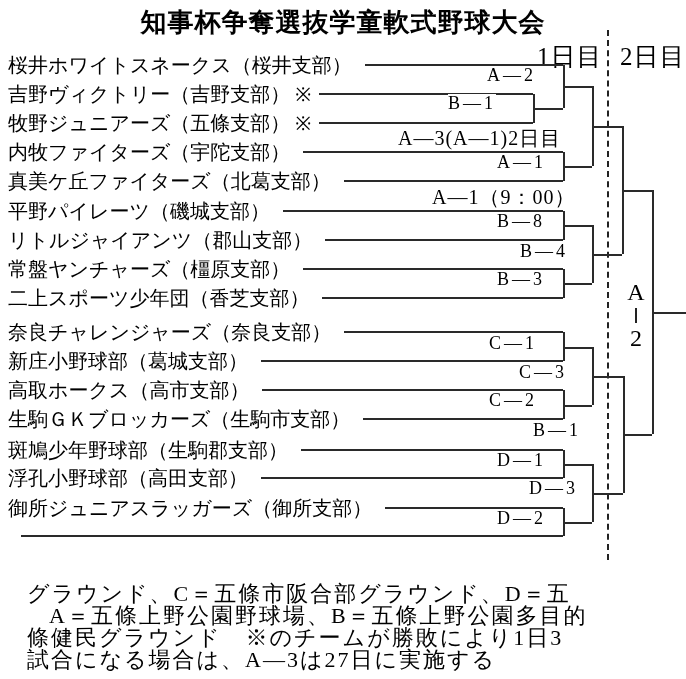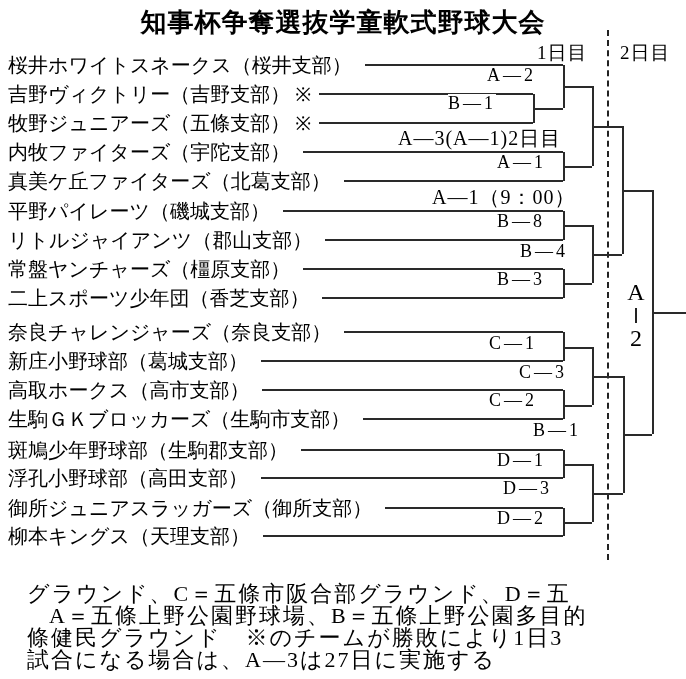--- a/index.html
+++ b/index.html
@@ -12,21 +12,21 @@
     overflow:hidden;
   }
   .title{
     position:absolute;left:0;right:0;top:5px;
     text-align:center;
     font-family:"Liberation Sans","DejaVu Sans",sans-serif;
     font-weight:bold;font-size:26px;letter-spacing:1px;
   }
   .day-header{
     position:absolute;top:40px;
-    font-size:19px;letter-spacing:1px;
+    font-size:25px;letter-spacing:1px;
   }
   .day1{left:537px;}
   .day2{left:620px;}
   .dashed-sep{
     position:absolute;left:607px;top:30px;height:530px;width:0;
     border-left:2px dashed #222;
   }
   
   .team-row{
     position:absolute;left:8px;height:24px;
@@ -147,21 +147,20 @@
       <span>浮孔小野球部（高田支部）</span>
       <span class="mark"></span>
       <span class="tail"></span>
     </div>
   <div class="team-row" style="top:496px;width:555px">
       <span>御所ジュニアスラッガーズ（御所支部）</span>
       <span class="mark"></span>
       <span class="tail"></span>
     </div>
   <div class="team-row" style="top:524px;width:555px">
-      <span>柳本キングス（天理支部）</span>
       <span class="mark"></span>
       <span class="tail"></span>
     </div>
 
   <div class="vline" style="left:533px;top:94px;height:29px"></div>
   <div class="hline" style="left:533px;top:108px;width:30px"></div>
   <div class="vline" style="left:563px;top:65px;height:43px"></div>
   <div class="hline" style="left:563px;top:86px;width:29px"></div>
   <div class="vline" style="left:563px;top:152px;height:29px"></div>
   <div class="hline" style="left:563px;top:166px;width:29px"></div>
@@ -200,21 +199,21 @@
   <div class="mlabel" style="left:497px;top:153px">A—1</div>
   <div class="mlabel mid" style="left:432px;top:187px">A—1（9：00）</div>
   <div class="mlabel" style="left:497px;top:212px">B—8</div>
   <div class="mlabel" style="left:520px;top:242px">B—4</div>
   <div class="mlabel" style="left:497px;top:270px">B—3</div>
   <div class="mlabel" style="left:489px;top:334px">C—1</div>
   <div class="mlabel" style="left:519px;top:363px">C—3</div>
   <div class="mlabel" style="left:489px;top:391px">C—2</div>
   <div class="mlabel" style="left:533px;top:421px">B—1</div>
   <div class="mlabel" style="left:497px;top:451px">D—1</div>
-  <div class="mlabel" style="left:503px;top:479px">D—3</div>
+  <div class="mlabel" style="left:529px;top:479px">D—3</div>
   <div class="mlabel" style="left:497px;top:509px">D—2</div>
 
   <div class="final-label">
     <span>A</span>
     <span class="vbar"></span>
     <span>2</span>
   </div>
 
   <div class="footer">
     <div class="fline">グラウンド、C＝五條市阪合部グラウンド、D＝五</div>

